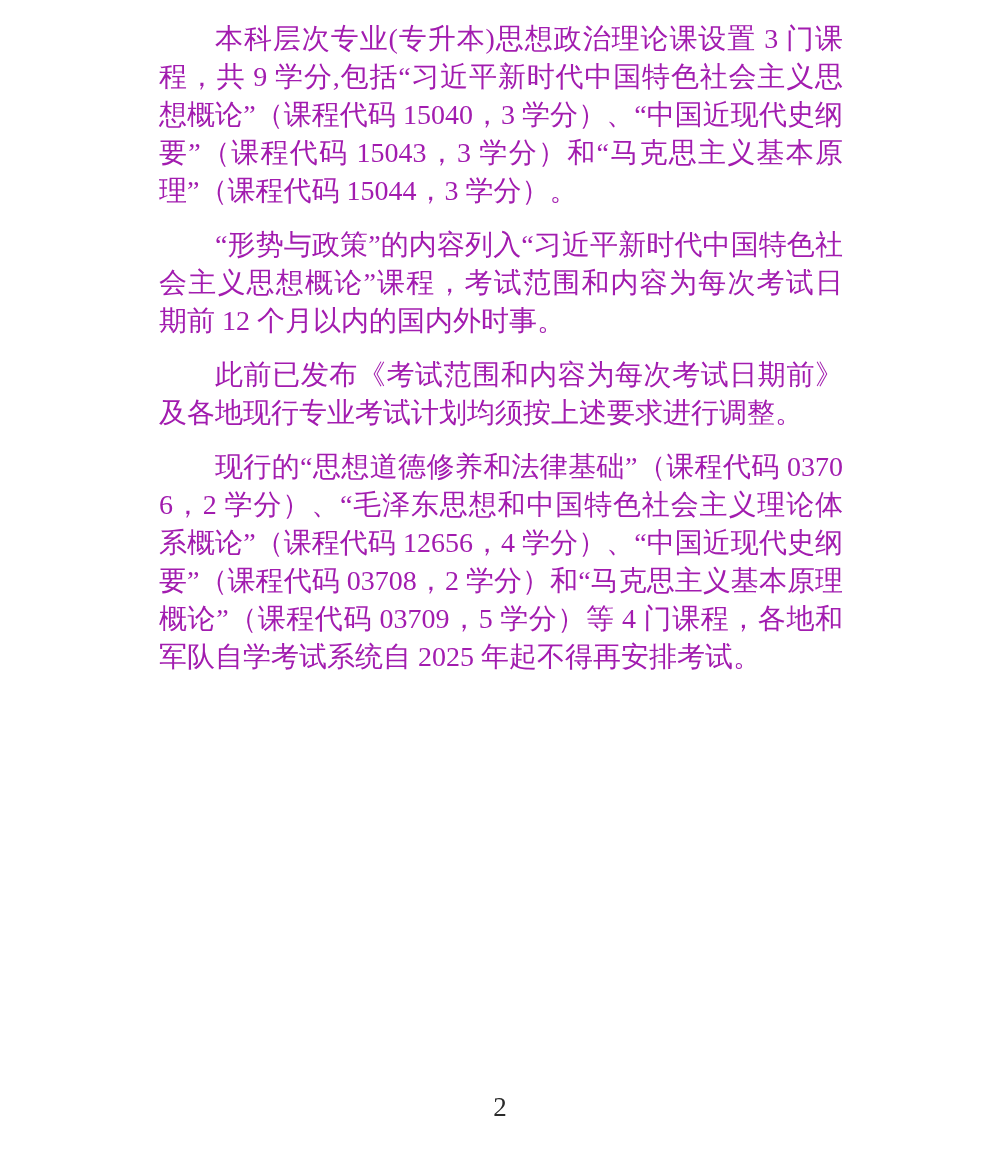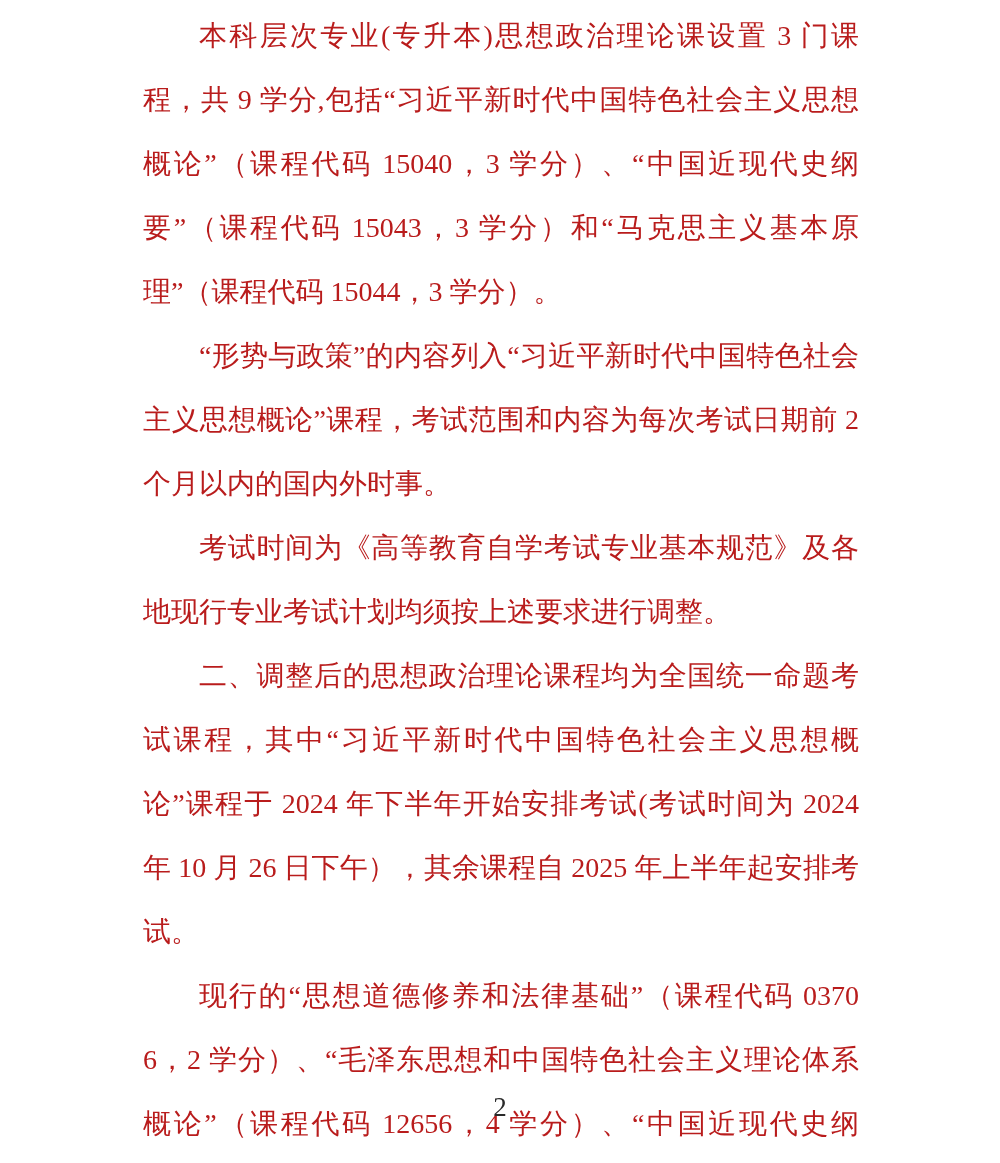--- a/index.html
+++ b/index.html
@@ -15,44 +15,43 @@
     color: #1f1f1f;
     overflow: hidden;
   }
   .doc-body {
     position: absolute;
     top: 4px;
     left: 143px;
     width: 716px;
   }
   .doc-body p {
-    margin: 0;
+    margin: 16px;
     padding: 0;
     font-size: 28px;
-    line-height: 64px;
+    line-height: 38px;
     text-align: justify;
     text-justify: inter-ideograph;
     text-indent: 2em;
     word-break: break-all;
-    color: #b91c1c;
+    color: #a21caf;
   }
   .page-footer {
     position: absolute;
     top: 1092px;
     left: 0;
     width: 100%;
     text-align: center;
     font-size: 27px;
     color: #2a2a2a;
   }
 </style>
 </head>
 <body>
 
 <div class="doc-body">
   <p>本科层次专业(专升本)思想政治理论课设置 3 门课程，共 9 学分,包括“习近平新时代中国特色社会主义思想概论”（课程代码 15040，3 学分）、“中国近现代史纲要”（课程代码 15043，3 学分）和“马克思主义基本原理”（课程代码 15044，3 学分）。</p>
-  <p>“形势与政策”的内容列入“习近平新时代中国特色社会主义思想概论”课程，考试范围和内容为每次考试日期前 2 个月以内的国内外时事。</p>
-  <p>考试时间为《高等教育自学考试专业基本规范》及各地现行专业考试计划均须按上述要求进行调整。</p>
-  <p>二、调整后的思想政治理论课程均为全国统一命题考试课程，其中“习近平新时代中国特色社会主义思想概论”课程于 2024 年下半年开始安排考试(考试时间为 2024 年 10 月 26 日下午），其余课程自 2025 年上半年起安排考试。</p>
+  <p>“形势与政策”的内容列入“习近平新时代中国特色社会主义思想概论”课程，考试范围和内容为每次考试日期前 12 个月以内的国内外时事。</p>
+  <p>此前已发布《考试范围和内容为每次考试日期前》及各地现行专业考试计划均须按上述要求进行调整。</p>
   <p>现行的“思想道德修养和法律基础”（课程代码 03706，2 学分）、“毛泽东思想和中国特色社会主义理论体系概论”（课程代码 12656，4 学分）、“中国近现代史纲要”（课程代码 03708，2 学分）和“马克思主义基本原理概论”（课程代码 03709，5 学分）等 4 门课程，各地和军队自学考试系统自 2025 年起不得再安排考试。</p>
 </div>
 
 <div class="page-footer">2</div>
 
 </body></html>

